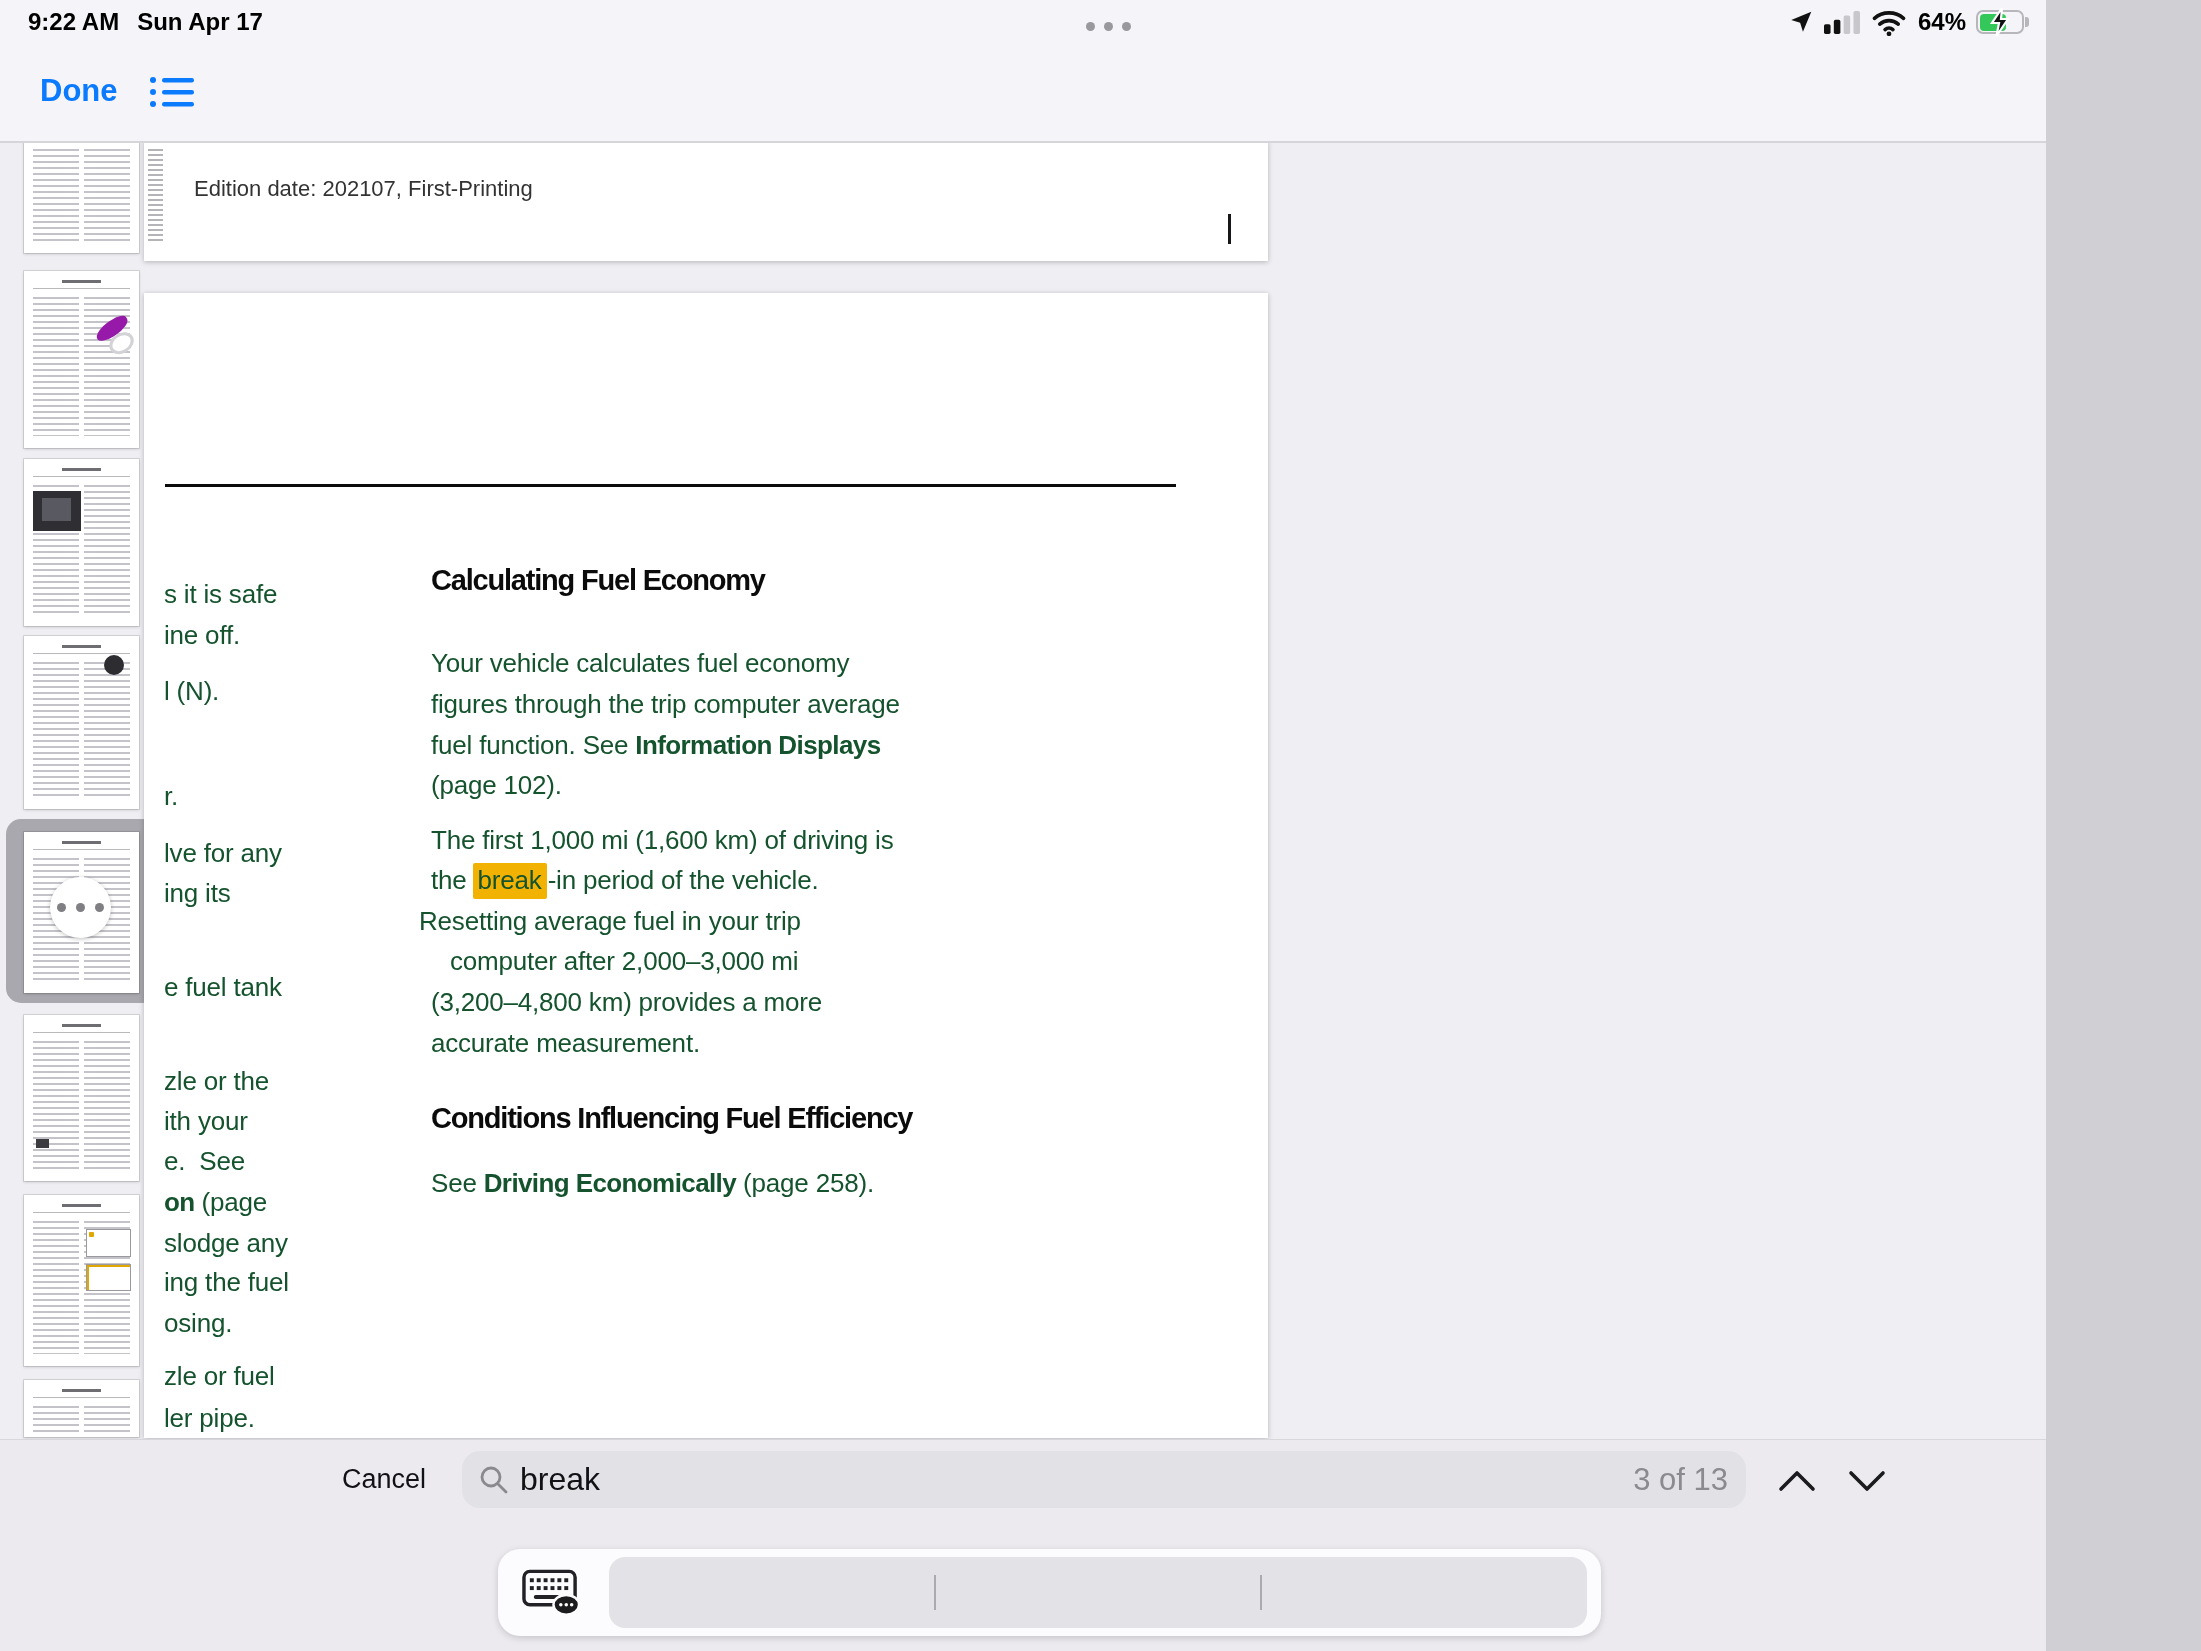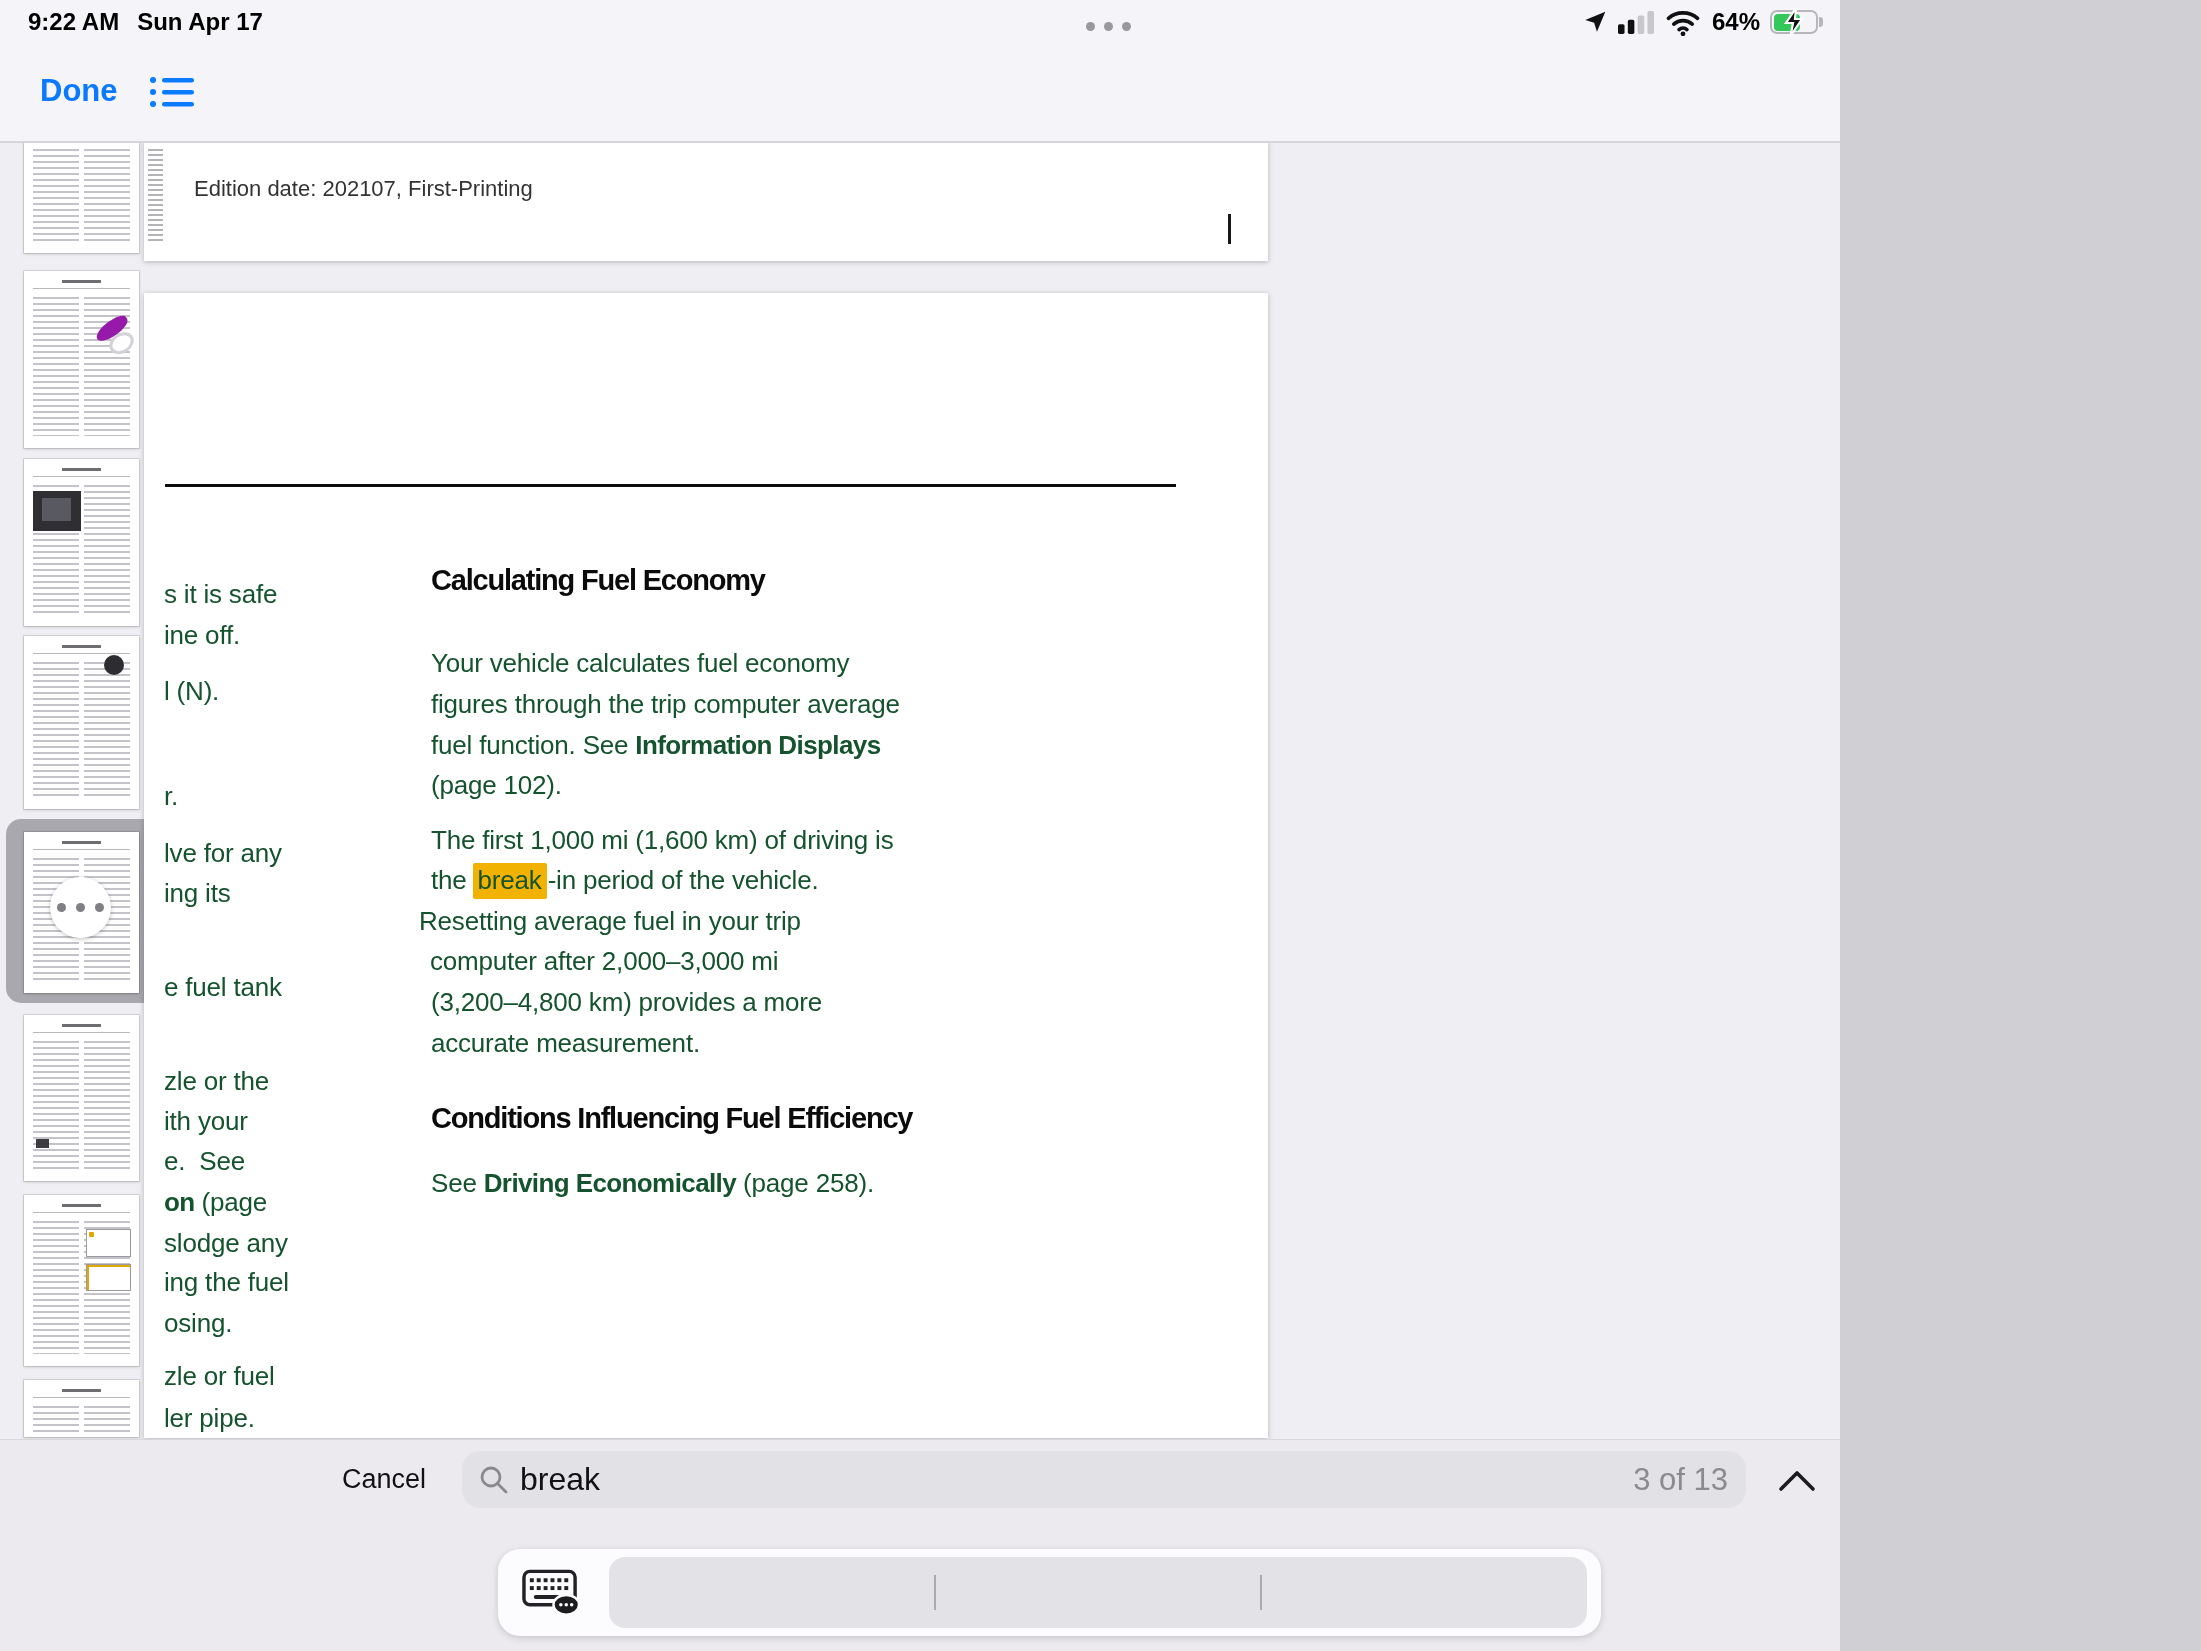--- a/index.html
+++ b/index.html
@@ -1,16 +1,16 @@
 <!DOCTYPE html>
 <html><head>
 <meta charset="utf-8">
 <style>
   html,body{margin:0;padding:0;background:#d0d0d4;}
-  #screen{position:relative;width:1840px;height:1651px;background:#efeef3;
+  #screen{position:relative;width:2046px;height:1651px;background:#efeef3;
           font-family:"Liberation Sans",sans-serif;overflow:hidden;}
 
   
   .top-chrome{position:absolute;left:0;top:0;width:100%;height:141px;background:#f5f4f8;
               border-bottom:2px solid #d6d5da;z-index:30;}
   .status-left{position:absolute;left:28px;top:8px;font-size:24px;font-weight:700;color:#000;}
   .status-left .date{margin-left:18px;font-weight:600;}
   .grabber{position:absolute;left:1086px;top:22px;display:flex;gap:9px;}
   .grabber i{width:9px;height:9px;border-radius:50%;background:#98989d;}
   .status-right{position:absolute;right:22px;top:6px;display:flex;align-items:center;gap:10px;height:32px;}
@@ -252,21 +252,21 @@
       <div class="body-line" style="left: 164px; top: 1361px;">zle or fuel</div>
       <div class="body-line" style="left: 164px; top: 1403px;">ler pipe.</div>
       <div class="body-line h2-line" style="left: 431px; top: 564px;">Calculating Fuel Economy</div>
       <div class="body-line" style="left: 431px; top: 648px;">Your vehicle calculates fuel economy</div>
       <div class="body-line" style="left: 431px; top: 689px;">figures through the trip computer average</div>
       <div class="body-line" style="left: 431px; top: 730px;">fuel function. See <b>Information Displays</b></div>
       <div class="body-line" style="left: 431px; top: 770px;">(page 102).</div>
       <div class="body-line" style="left: 431px; top: 825px;">The first 1,000 mi (1,600 km) of driving is</div>
       <div class="body-line" style="left: 431px; top: 865px;">the <span class="hl">break</span>-in period of the vehicle.</div>
       <div class="body-line" style="left: 419px; top: 906px;">Resetting average fuel in your trip</div>
-      <div class="body-line" style="left: 430px; top: 946px; text-align: right;">computer after 2,000–3,000 mi</div>
+      <div class="body-line" style="left: 450px; top: 946px; text-align: right;">computer after 2,000–3,000 mi</div>
       <div class="body-line" style="left: 431px; top: 987px;">(3,200–4,800 km) provides a more</div>
       <div class="body-line" style="left: 431px; top: 1028px;">accurate measurement.</div>
       <div class="body-line h2-line" style="left: 431px; top: 1102px;">Conditions Influencing Fuel Efficiency</div>
       <div class="body-line" style="left: 431px; top: 1168px;">See <b>Driving Economically</b> (page 258).</div>
     </div>
 
   <div class="bottom-band"></div>
   <div class="cancel-btn">Cancel</div>
   <div class="search-field">
     <span class="mag">

